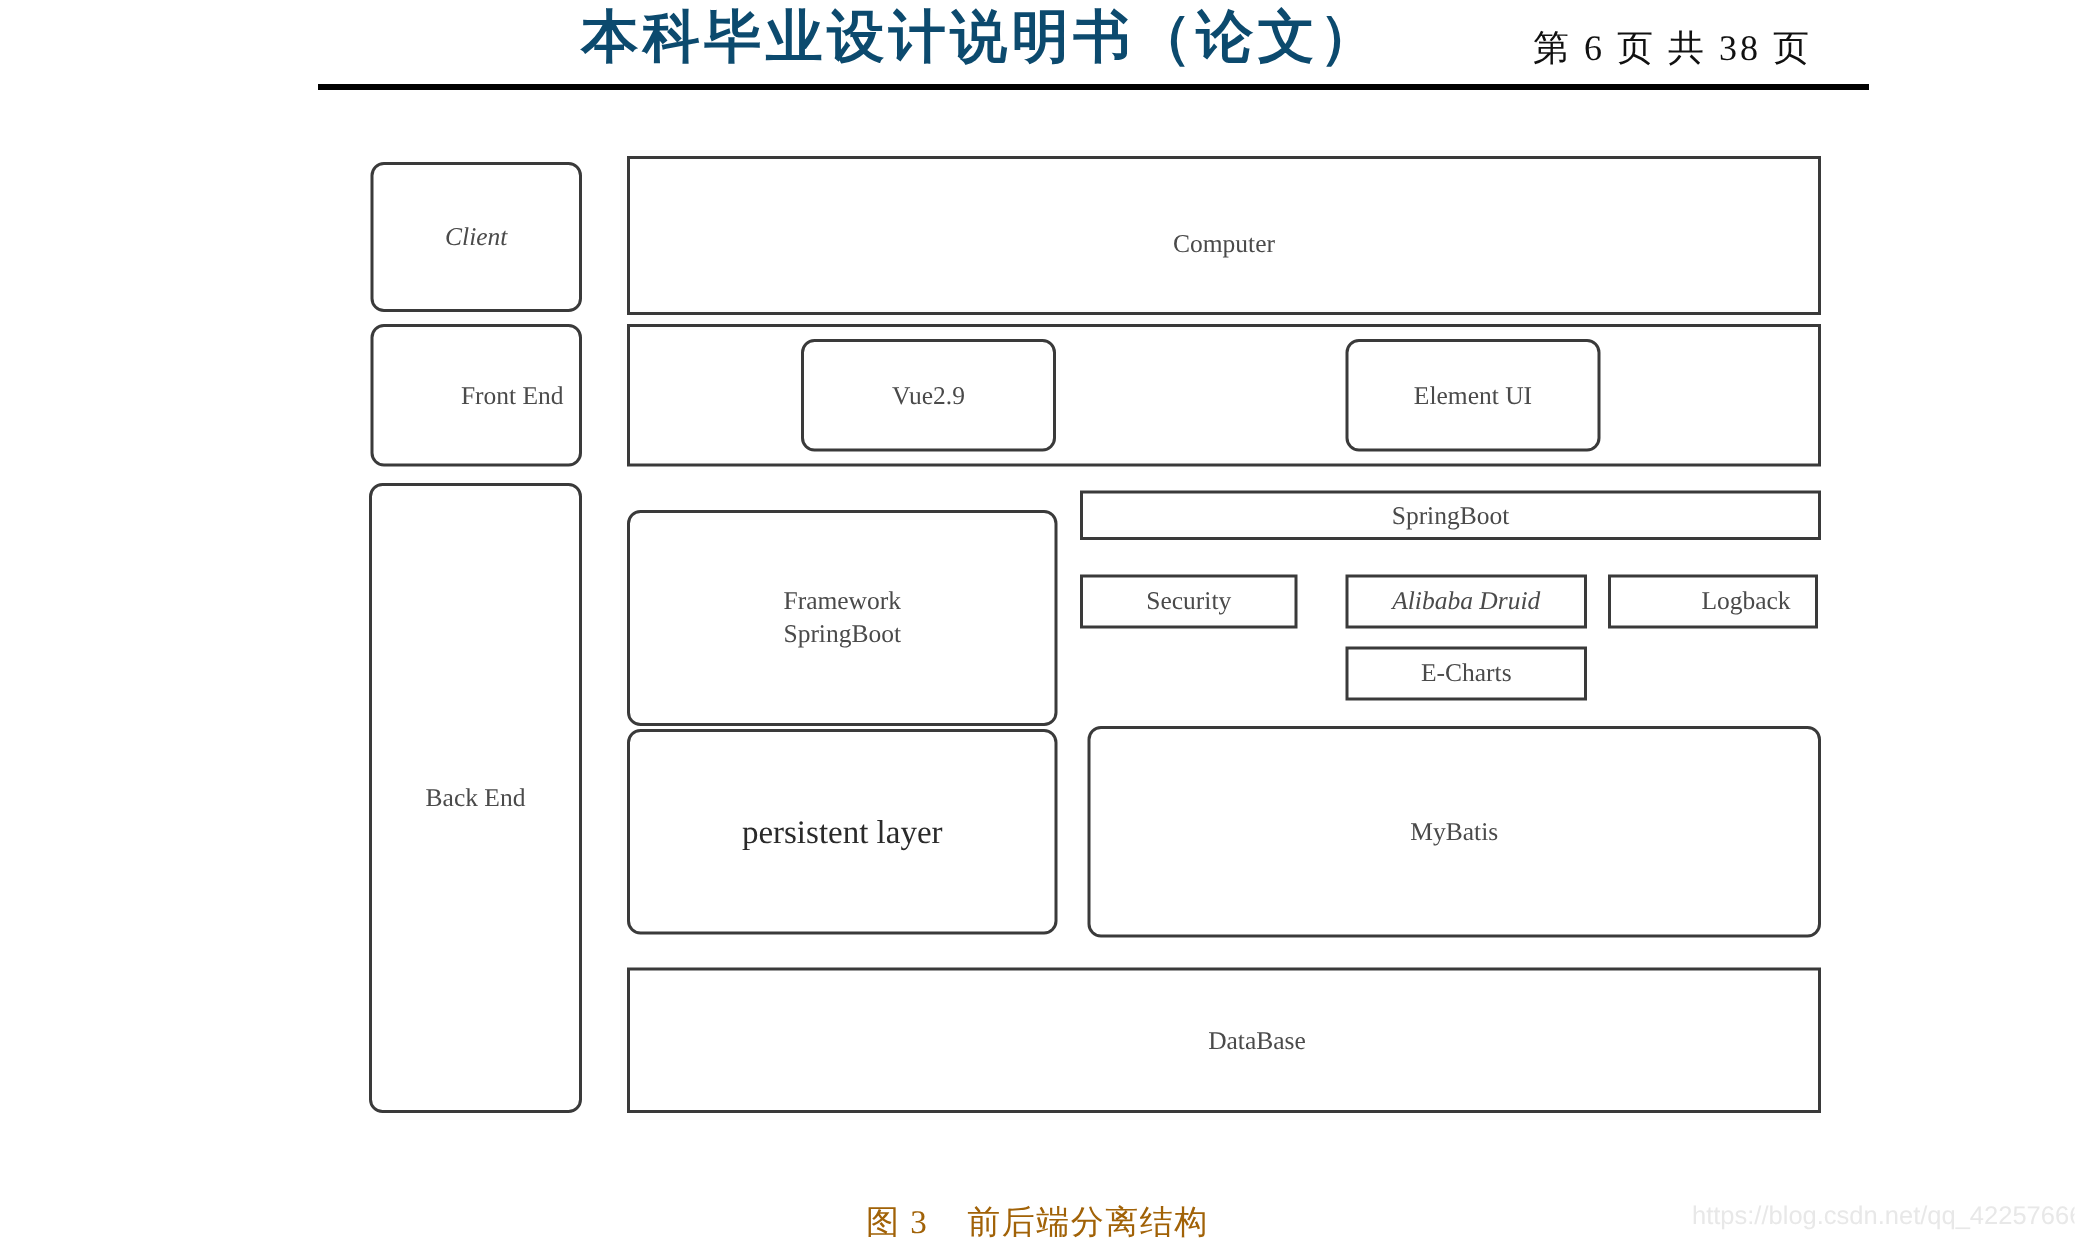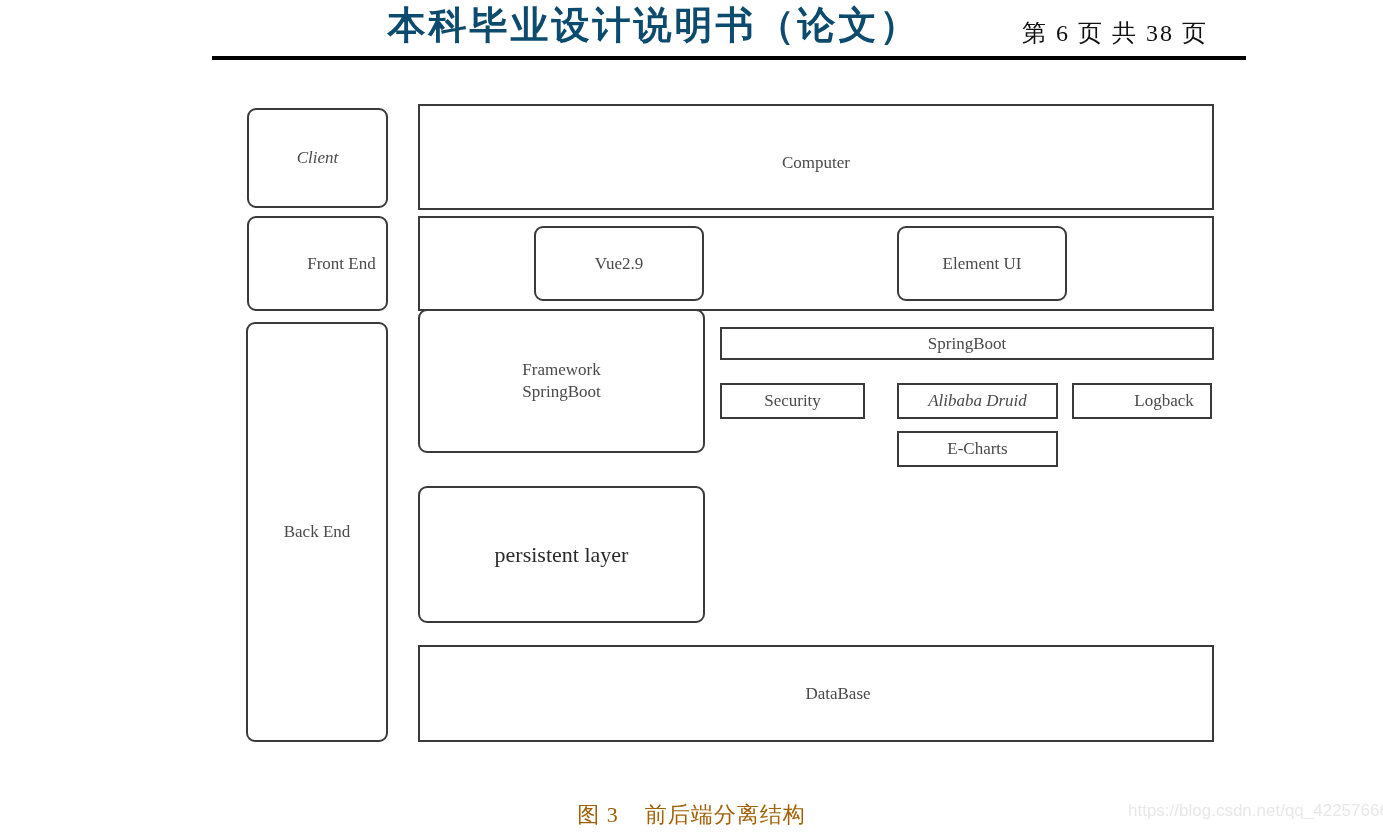--- a/index.html
+++ b/index.html
@@ -99,21 +99,21 @@
   #node-front-end  { left: 247px; top: 216px;  width: 141px; height: 95px; padding-left: 48px;  }
   #node-back-end   { left: 246px; top: 322px;  width: 142px; height: 420px; }
 
   
   #node-computer      { left: 418px; top: 104px; width: 796px; height: 106px; }
   #node-frontend-box  { left: 418px; top: 216px; width: 796px; height: 95px;  }
   #node-vue           { left: 534px; top: 226px; width: 170px; height: 75px;  }
   #node-element-ui    { left: 897px; top: 226px; width: 170px; height: 75px;  }
 
   
-  #node-framework   { left: 418px; top: 309px; width: 287px; height: 144px; }
+  #node-framework   { left: 418px; top: 340px; width: 287px; height: 144px; }
   #node-components  { left: 720px; top: 327px; width: 494px; height: 33px;  }
   #node-security    { left: 720px; top: 383px; width: 145px; height: 36px;  }
   #node-druid       { left: 897px; top: 383px; width: 161px; height: 36px; font-style: italic;  }
   #node-logback     { left: 1072px; top: 383px; width: 140px; height: 36px; padding-left: 44px; }
   #node-quartz      { left: 720px; top: 431px; width: 145px; height: 36px;  }
   #node-echarts     { left: 897px; top: 431px; width: 161px; height: 36px;  }
 
   
   #node-persistent  { left: 418px; top: 486px; width: 287px; height: 137px; }
   #node-mybatis     { left: 725px; top: 484px; width: 489px; height: 141px; }
@@ -208,19 +208,22 @@
   <div class="node sharp" id="node-logback">
     <span class="label">Logback</span>
   </div>
   <div class="node sharp" id="node-echarts">
     <span class="label">E-Charts</span>
   </div>
 
   <div class="node rounded" id="node-persistent">
     <span class="label">persistent layer</span>
   </div>
+  <div class="node rounded" id="node-mybatis">
+    <span class="label">MyBatis</span>
+  </div>
   <div class="node sharp" id="node-database">
     <span class="label">DataBase</span>
   </div>
 </div>
 
 <div id="figure-caption">图 3    前后端分离结构</div>
 <div id="watermark">https://blog.csdn.net/qq_42257666</div>
 
 </body></html>

